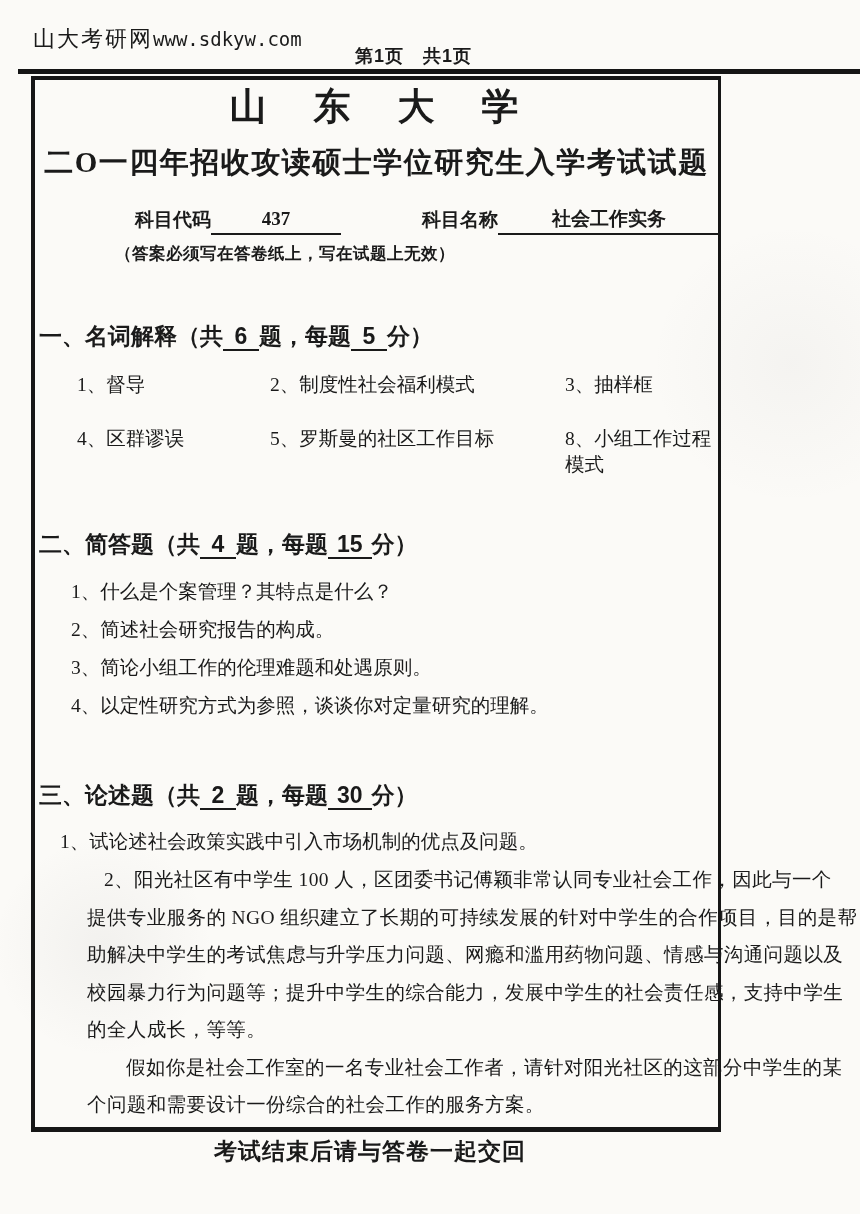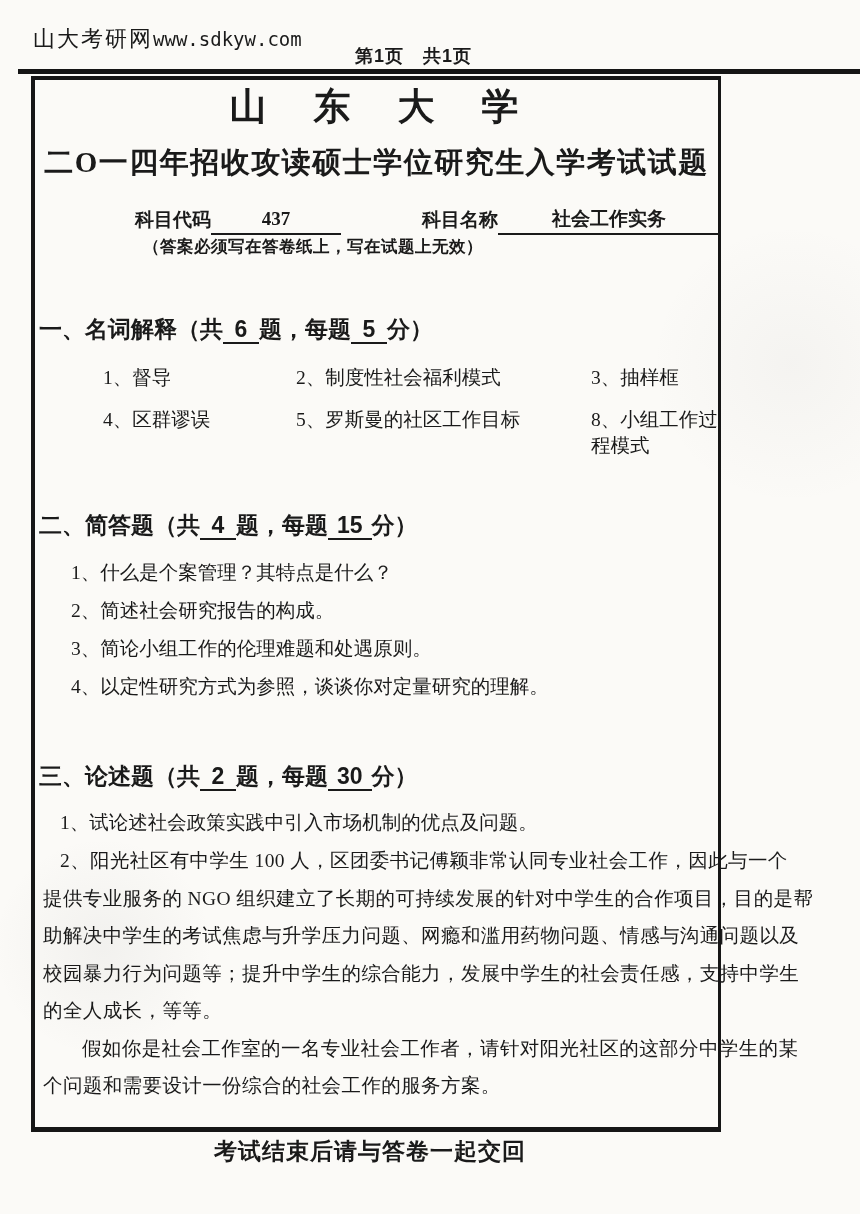--- a/index.html
+++ b/index.html
@@ -49,48 +49,48 @@
   }
   .subject-label{font-family:"Liberation Sans", sans-serif;font-weight:700;}
   .blank{
     display:inline-block;border-bottom:2px solid #1a1a1a;
     text-align:center;font-weight:700;vertical-align:bottom;line-height:28px;
   }
   .blank-code{width:130px;}
   .blank-name{width:222px;margin-left:0;}
   .gap-between-subjects{display:inline-block;width:81px;}
   .instruction-note{
-    padding-left:108px;
+    margin-top:7px;padding-left:80px;
     font-size:16.5px;font-weight:700;line-height:24px;letter-spacing:0.5px;
   }
   
   .section-heading{
     font-family:"Liberation Sans", sans-serif;font-weight:700;
     font-size:23px;line-height:32px;padding-left:4px;white-space:nowrap;
   }
   .sec1{margin-top:54px;}
   .sec2{margin-top:50px;}
   .sec3{margin-top:60px;}
   .hnum{
     display:inline-block;min-width:18px;padding:0 9px;text-align:center;
     border-bottom:2px solid #1a1a1a;line-height:26px;
   }
   
   .glossary-grid{
-    margin-top:20px;padding-left:68px;
+    margin-top:20px;padding-left:42px;
     display:grid;grid-template-columns:193px 295px auto;
-    row-gap:16px;font-size:19.5px;line-height:26px;
+    row-gap:28px;font-size:19.5px;line-height:26px;
   }
   
   .qlist{margin-top:19px;padding-left:36px;font-size:19.5px;line-height:26px;}
   .qlist .q-item{margin-bottom:12px;}
   .sec3-first{margin-top:18px;padding-left:25px;font-size:19.5px;line-height:26px;}
   
   .case-para{margin-top:6px;font-size:19.5px;line-height:37.5px;letter-spacing:0.4px;}
-  .case-line{padding-left:8px;white-space:nowrap;}
+  .case-line{padding-left:8px;white-space:nowrap;margin-left:44px;}
   .case-line.num-indent{padding-left:25px;}
   .case-line.para-indent{padding-left:47px;}
   
   .footer-note{
     position:absolute;left:0;top:1136px;width:740px;text-align:center;
     font-family:"Liberation Sans", sans-serif;font-weight:700;
     font-size:23px;letter-spacing:1px;
   }
 </style>
 </head>

